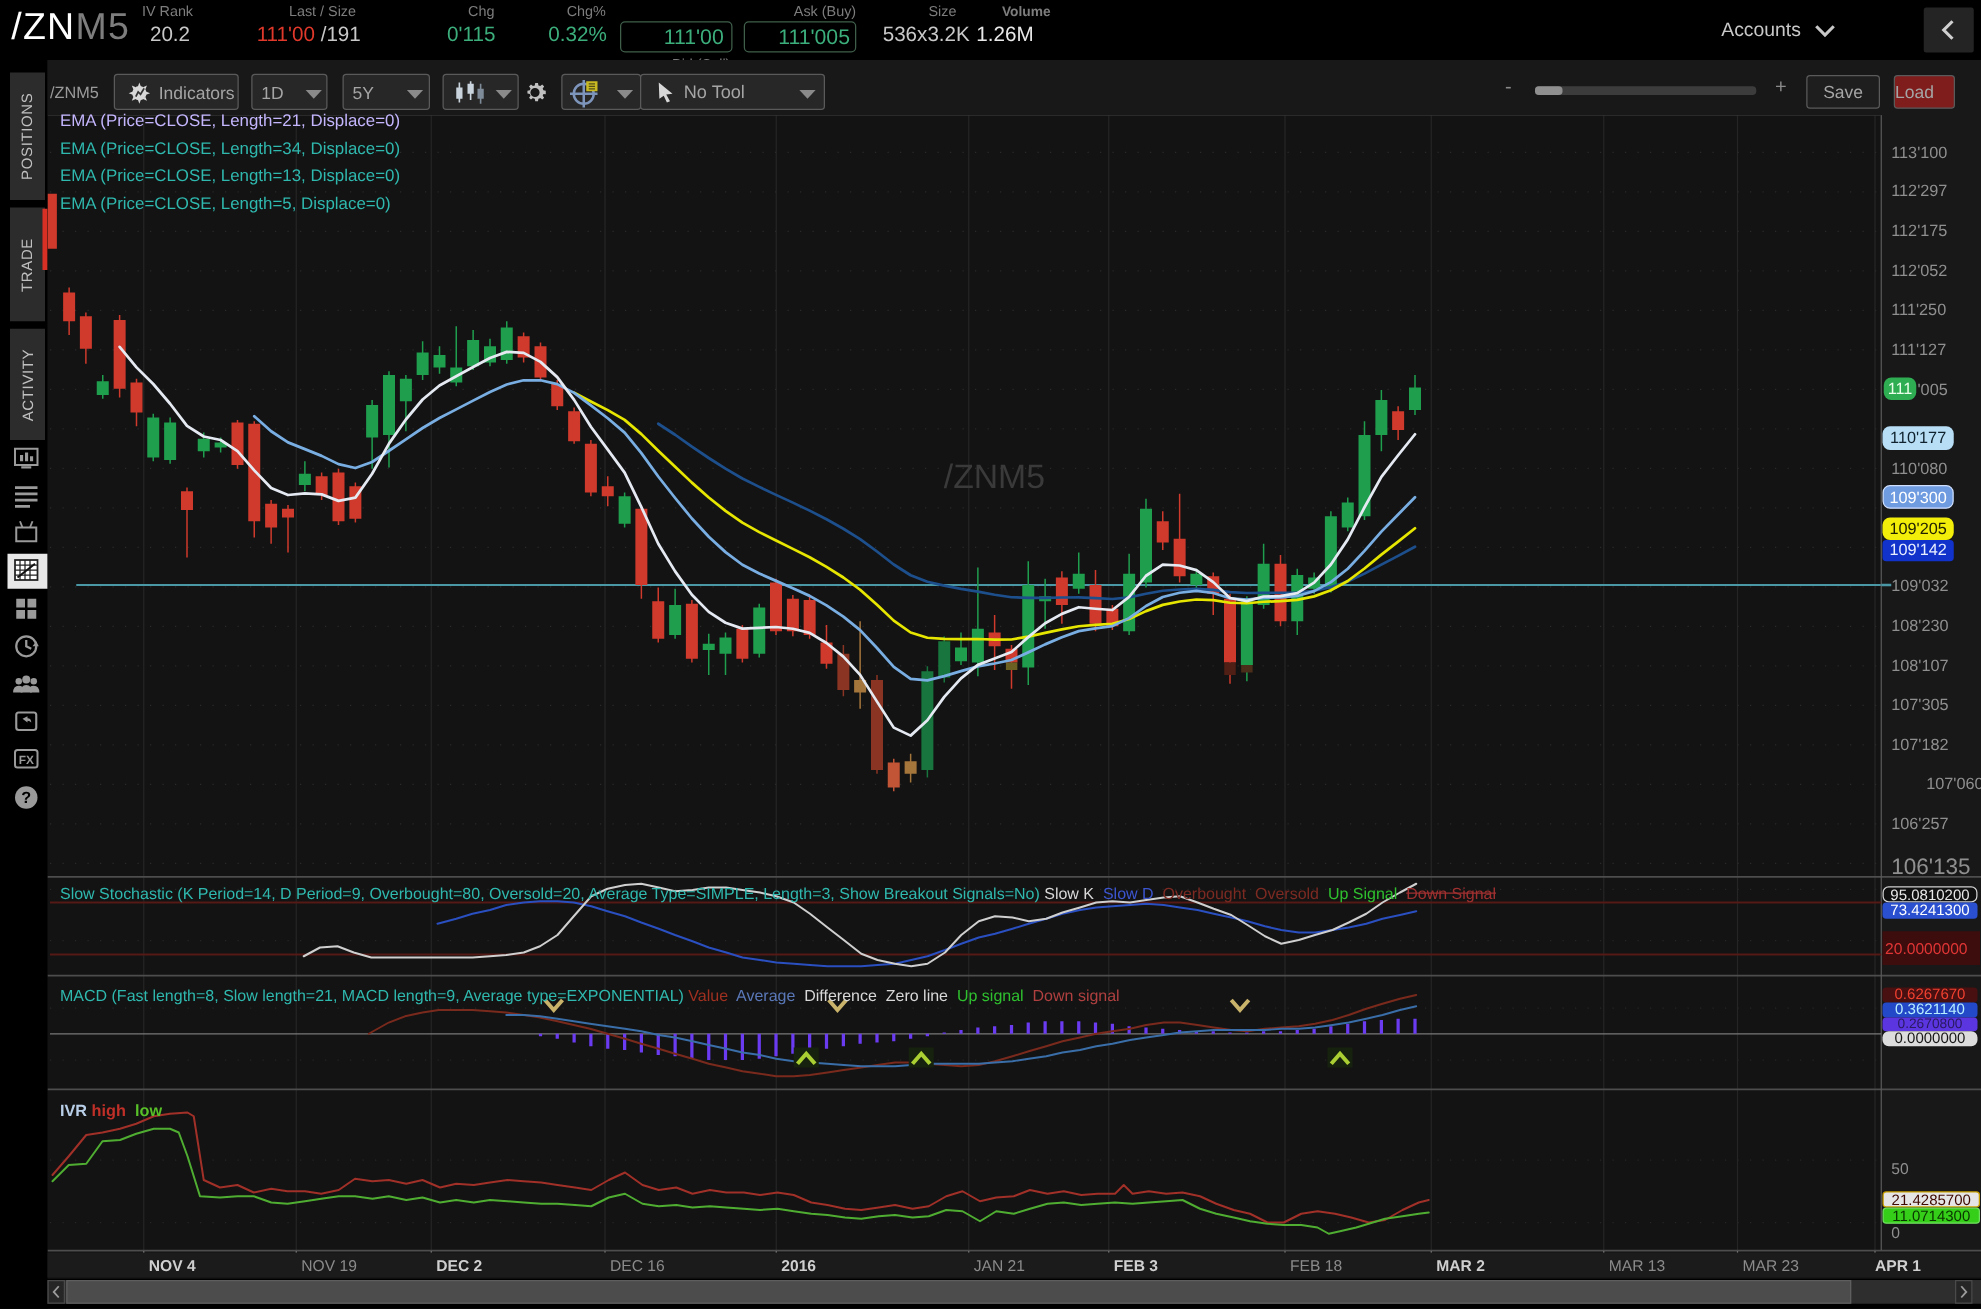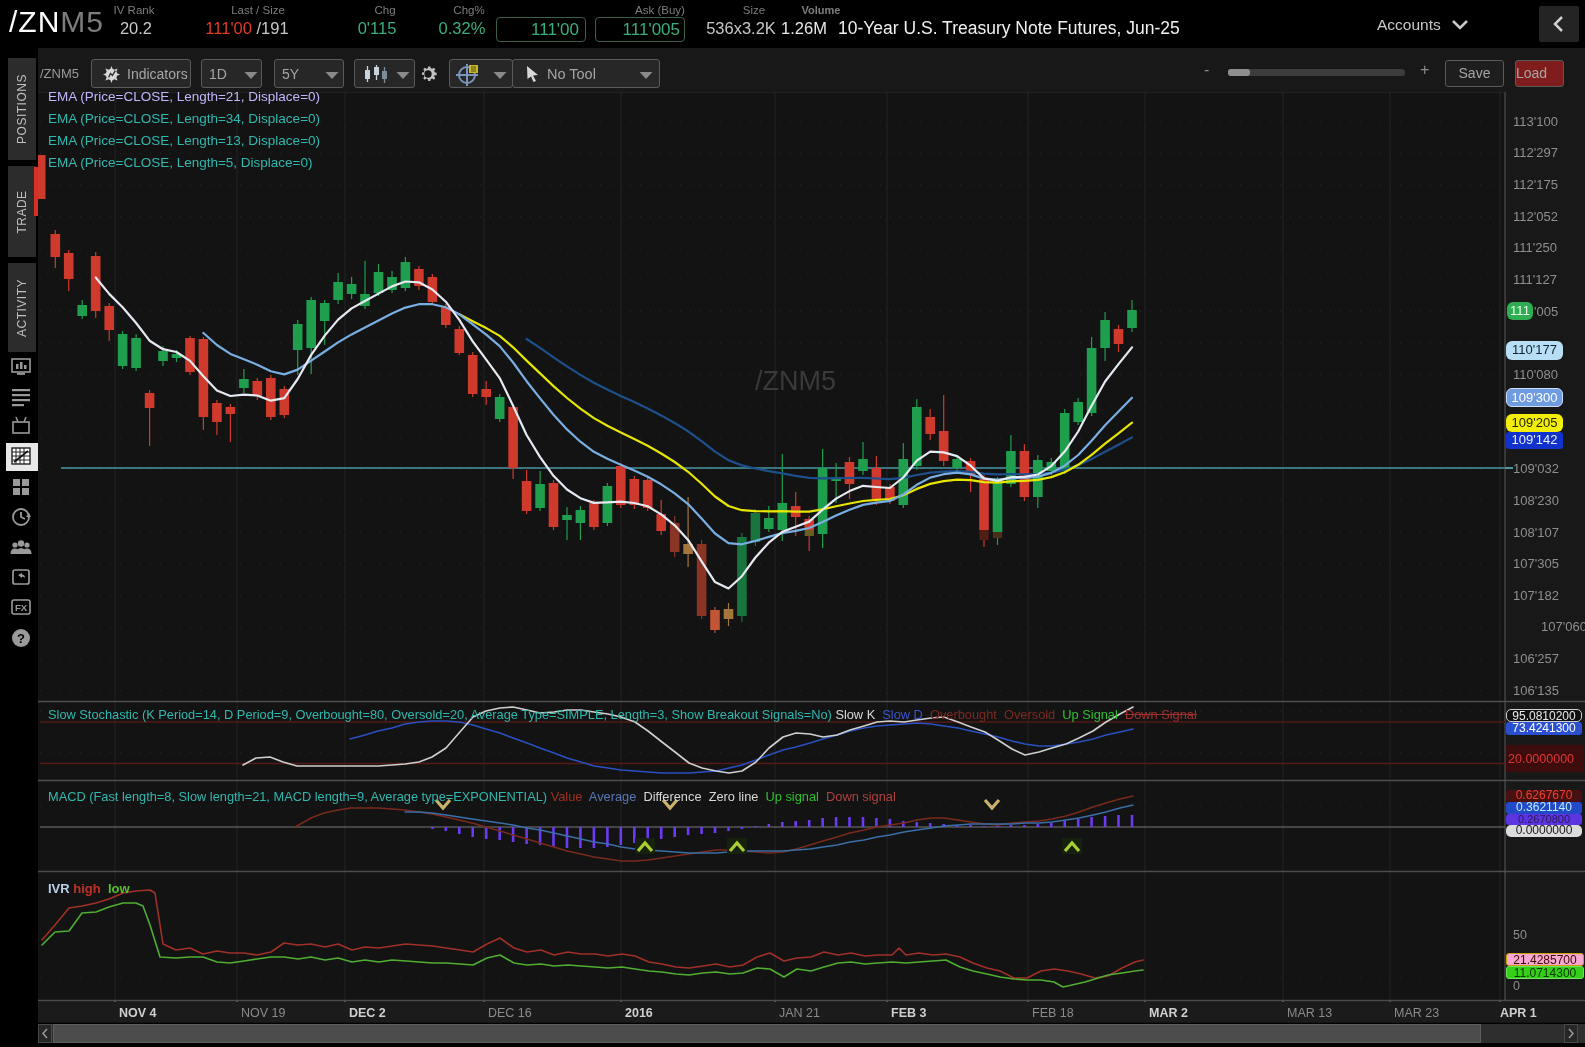--- a/index.html
+++ b/index.html
@@ -17,21 +17,20 @@
 <div style="position:absolute;left:821px;top:4px;transform:translateX(-50%);color:#7d7d7d;font-size:11px;font-weight:bold;white-space:nowrap;">Volume</div>
 <div style="position:absolute;left:804px;top:19px;transform:translateX(-50%);font-size:16.5px;color:#e8e8e8;white-space:nowrap">1.26M</div>
 <div style="position:absolute;left:561px;top:4px;transform:translateX(-50%);color:#7d7d7d;font-size:11.5px;font-weight:normal;white-space:nowrap;margin-top:42px;">Bid (Sell)</div>
 <div style="position:absolute;left:660px;top:4px;transform:translateX(-50%);color:#7d7d7d;font-size:11.5px;font-weight:normal;white-space:nowrap;">Ask (Buy)</div>
 <div style="position:absolute;left:496px;top:17px;width:90px;height:25px;border:1px solid #3f5f4a;border-radius:4px">
       <div style="position:absolute;right:6px;top:2px;font-size:17px;color:#3cae7c">111'00</div>
     </div>
 <div style="position:absolute;left:595px;top:17px;width:90px;height:25px;border:1px solid #3f5f4a;border-radius:4px">
       <div style="position:absolute;right:4px;top:2px;font-size:17px;color:#3cae7c">111'005</div>
     </div>
-<div style="position:absolute;left:838px;top:18px;font-size:17.5px;color:#f0f0f0">10-Year U.S. Treasury Note Futures, Jun-25</div>
 <div style="position:absolute;left:1377px;top:16px;font-size:15.5px;color:#c8c8c8">Accounts</div>
 <svg style="position:absolute;left:1452px;top:20px" width="16" height="10">
       <path d="M1 1 L8 8 L15 1" stroke="#c8c8c8" stroke-width="2.5" fill="none"></path>
     </svg>
 <div style="position:absolute;left:1539px;top:6px;width:40px;height:36px;background:#242424;border-radius:2px">
       <svg style="position:absolute;left:12px;top:9px" width="14" height="18">
         <path d="M11 2 L4 9 L11 16" stroke="#d0d0d0" stroke-width="2.5" fill="none"></path>
       </svg>
     </div>
 </div>
@@ -487,38 +486,38 @@
 <div style="position:absolute;left:1513px;top:240.2px;color:#8f8f8f;font-size:13px;font-weight:normal;white-space:nowrap;">111'250</div>
 <div style="position:absolute;left:1513px;top:271.8px;color:#8f8f8f;font-size:13px;font-weight:normal;white-space:nowrap;">111'127</div>
 <div style="position:absolute;left:1513px;top:366.6px;color:#8f8f8f;font-size:13px;font-weight:normal;white-space:nowrap;">110'080</div>
 <div style="position:absolute;left:1513px;top:461.4px;color:#8f8f8f;font-size:13px;font-weight:normal;white-space:nowrap;">109'032</div>
 <div style="position:absolute;left:1513px;top:493px;color:#8f8f8f;font-size:13px;font-weight:normal;white-space:nowrap;">108'230</div>
 <div style="position:absolute;left:1513px;top:524.6px;color:#8f8f8f;font-size:13px;font-weight:normal;white-space:nowrap;">108'107</div>
 <div style="position:absolute;left:1513px;top:556.2px;color:#8f8f8f;font-size:13px;font-weight:normal;white-space:nowrap;">107'305</div>
 <div style="position:absolute;left:1513px;top:587.8px;color:#8f8f8f;font-size:13px;font-weight:normal;white-space:nowrap;">107'182</div>
 <div style="position:absolute;left:1513px;top:619.4px;color:#8f8f8f;font-size:13px;font-weight:normal;white-space:nowrap;margin-left:28px;">107'060</div>
 <div style="position:absolute;left:1513px;top:651px;color:#8f8f8f;font-size:13px;font-weight:normal;white-space:nowrap;">106'257</div>
-<div style="position:absolute;left:1513px;top:682.6px;color:#8f8f8f;font-size:13px;font-weight:normal;white-space:nowrap;">106'135</div>
+<div style="position:absolute;left:1513px;top:682.6px;color:#8f8f8f;font-size:18px;font-weight:normal;white-space:nowrap;">106'135</div>
 <div style="position:absolute;left:1507px;top:302px;width:26px;height:18px;background:#2fad53;border-radius:6px;color:#eaffea;font-size:13px;font-weight:normal;text-align:center;line-height:17px;white-space:nowrap">111</div>
 <div style="position:absolute;left:1534px;top:304px;color:#8f8f8f;font-size:13px;font-weight:normal;white-space:nowrap;">'005</div>
 <div style="position:absolute;left:1506px;top:341px;width:57px;height:19px;background:#b7def5;border-radius:6px;color:#10222e;font-size:13px;font-weight:normal;text-align:center;line-height:18px;white-space:nowrap">110'177</div>
 <div style="position:absolute;left:1506px;top:388px;width:57px;height:19px;background:#6f9be0;border:1px solid #cfe0ff;border-radius:6px;color:#fff;font-size:13px;font-weight:normal;text-align:center;line-height:18px;white-space:nowrap">109'300</div>
 <div style="position:absolute;left:1506px;top:414px;width:57px;height:18px;background:#f2ee0a;border-radius:6px;color:#222200;font-size:13px;font-weight:normal;text-align:center;line-height:17px;white-space:nowrap">109'205</div>
 <div style="position:absolute;left:1506px;top:432px;width:57px;height:17px;background:#1133cc;border-radius:3px;color:#e8eeff;font-size:13px;font-weight:normal;text-align:center;line-height:16px;white-space:nowrap">109'142</div>
 <div style="position:absolute;left:1505px;top:467px;width:8px;height:2px;background:#4a98a6"></div>
 <div style="position:absolute;left:1506px;top:709px;width:76px;height:13px;background:#101010;border:1px solid #d0d0d0;border-radius:5px;color:#e8e8e8;font-size:12px;font-weight:normal;text-align:center;line-height:12px;white-space:nowrap">95.0810200</div>
 <div style="position:absolute;left:1506px;top:722px;width:76px;height:13px;background:#2a50d0;border-radius:3px;color:#fff;font-size:12px;font-weight:normal;text-align:center;line-height:12px;white-space:nowrap">73.4241300</div>
 <div style="position:absolute;left:1506px;top:745px;width:78px;height:27px;background:#3d0d0d"></div>
 <div style="position:absolute;left:1508px;top:752px;color:#e03535;font-size:12.5px;font-weight:normal;white-space:nowrap;">20.0000000</div>
 <div style="position:absolute;left:1506px;top:790px;width:76px;height:12px;background:#481010;border-radius:3px;color:#f04030;font-size:12px;font-weight:normal;text-align:center;line-height:11px;white-space:nowrap">0.6267670</div>
 <div style="position:absolute;left:1506px;top:802px;width:76px;height:12px;background:#2348c8;border-radius:3px;color:#b8f0ff;font-size:12px;font-weight:normal;text-align:center;line-height:11px;white-space:nowrap">0.3621140</div>
 <div style="position:absolute;left:1506px;top:814px;width:76px;height:11px;background:#5a35e0;border-radius:3px;color:#2a1a60;font-size:11px;font-weight:normal;text-align:center;line-height:10px;white-space:nowrap">0.2670800</div>
 <div style="position:absolute;left:1506px;top:825px;width:76px;height:12px;background:#dcdcdc;border-radius:5px;color:#161616;font-size:12px;font-weight:normal;text-align:center;line-height:11px;white-space:nowrap">0.0000000</div>
 <div style="position:absolute;left:1513px;top:928px;color:#8f8f8f;font-size:12.5px;font-weight:normal;white-space:nowrap;">50</div>
-<div style="position:absolute;left:1506px;top:953px;width:78px;height:13px;background:#f9a8d4;border:1px solid #c8a000;border-radius:3px;color:#3d0900;font-size:12px;font-weight:normal;text-align:center;line-height:12px;white-space:nowrap">21.4285700</div>
+<div style="position:absolute;left:1506px;top:953px;width:78px;height:13px;background:#e5e5e5;border:1px solid #c8a000;border-radius:3px;color:#3d0900;font-size:12px;font-weight:normal;text-align:center;line-height:12px;white-space:nowrap">21.4285700</div>
 <div style="position:absolute;left:1506px;top:966px;width:78px;height:13px;background:#35cf1a;border:1px solid #70e060;border-radius:3px;color:#0a3300;font-size:12px;font-weight:normal;text-align:center;line-height:12px;white-space:nowrap">11.0714300</div>
 <div style="position:absolute;left:1513px;top:979px;color:#8f8f8f;font-size:12.5px;font-weight:normal;white-space:nowrap;">0</div>
 <div style="position:absolute;left:38px;top:1002px;width:1547px;height:20px;background:#1b1b1b"></div>
 <div style="position:absolute;left:119px;top:1006px;color:#cfcfcf;font-size:12.5px;font-weight:bold;white-space:nowrap;">NOV 4</div>
 <div style="position:absolute;left:241px;top:1006px;color:#8a8a8a;font-size:12.5px;font-weight:normal;white-space:nowrap;">NOV 19</div>
 <div style="position:absolute;left:349px;top:1006px;color:#cfcfcf;font-size:12.5px;font-weight:bold;white-space:nowrap;">DEC 2</div>
 <div style="position:absolute;left:488px;top:1006px;color:#8a8a8a;font-size:12.5px;font-weight:normal;white-space:nowrap;">DEC 16</div>
 <div style="position:absolute;left:625px;top:1006px;color:#cfcfcf;font-size:12.5px;font-weight:bold;white-space:nowrap;">2016</div>
 <div style="position:absolute;left:779px;top:1006px;color:#8a8a8a;font-size:12.5px;font-weight:normal;white-space:nowrap;">JAN 21</div>
 <div style="position:absolute;left:891px;top:1006px;color:#cfcfcf;font-size:12.5px;font-weight:bold;white-space:nowrap;">FEB 3</div>

